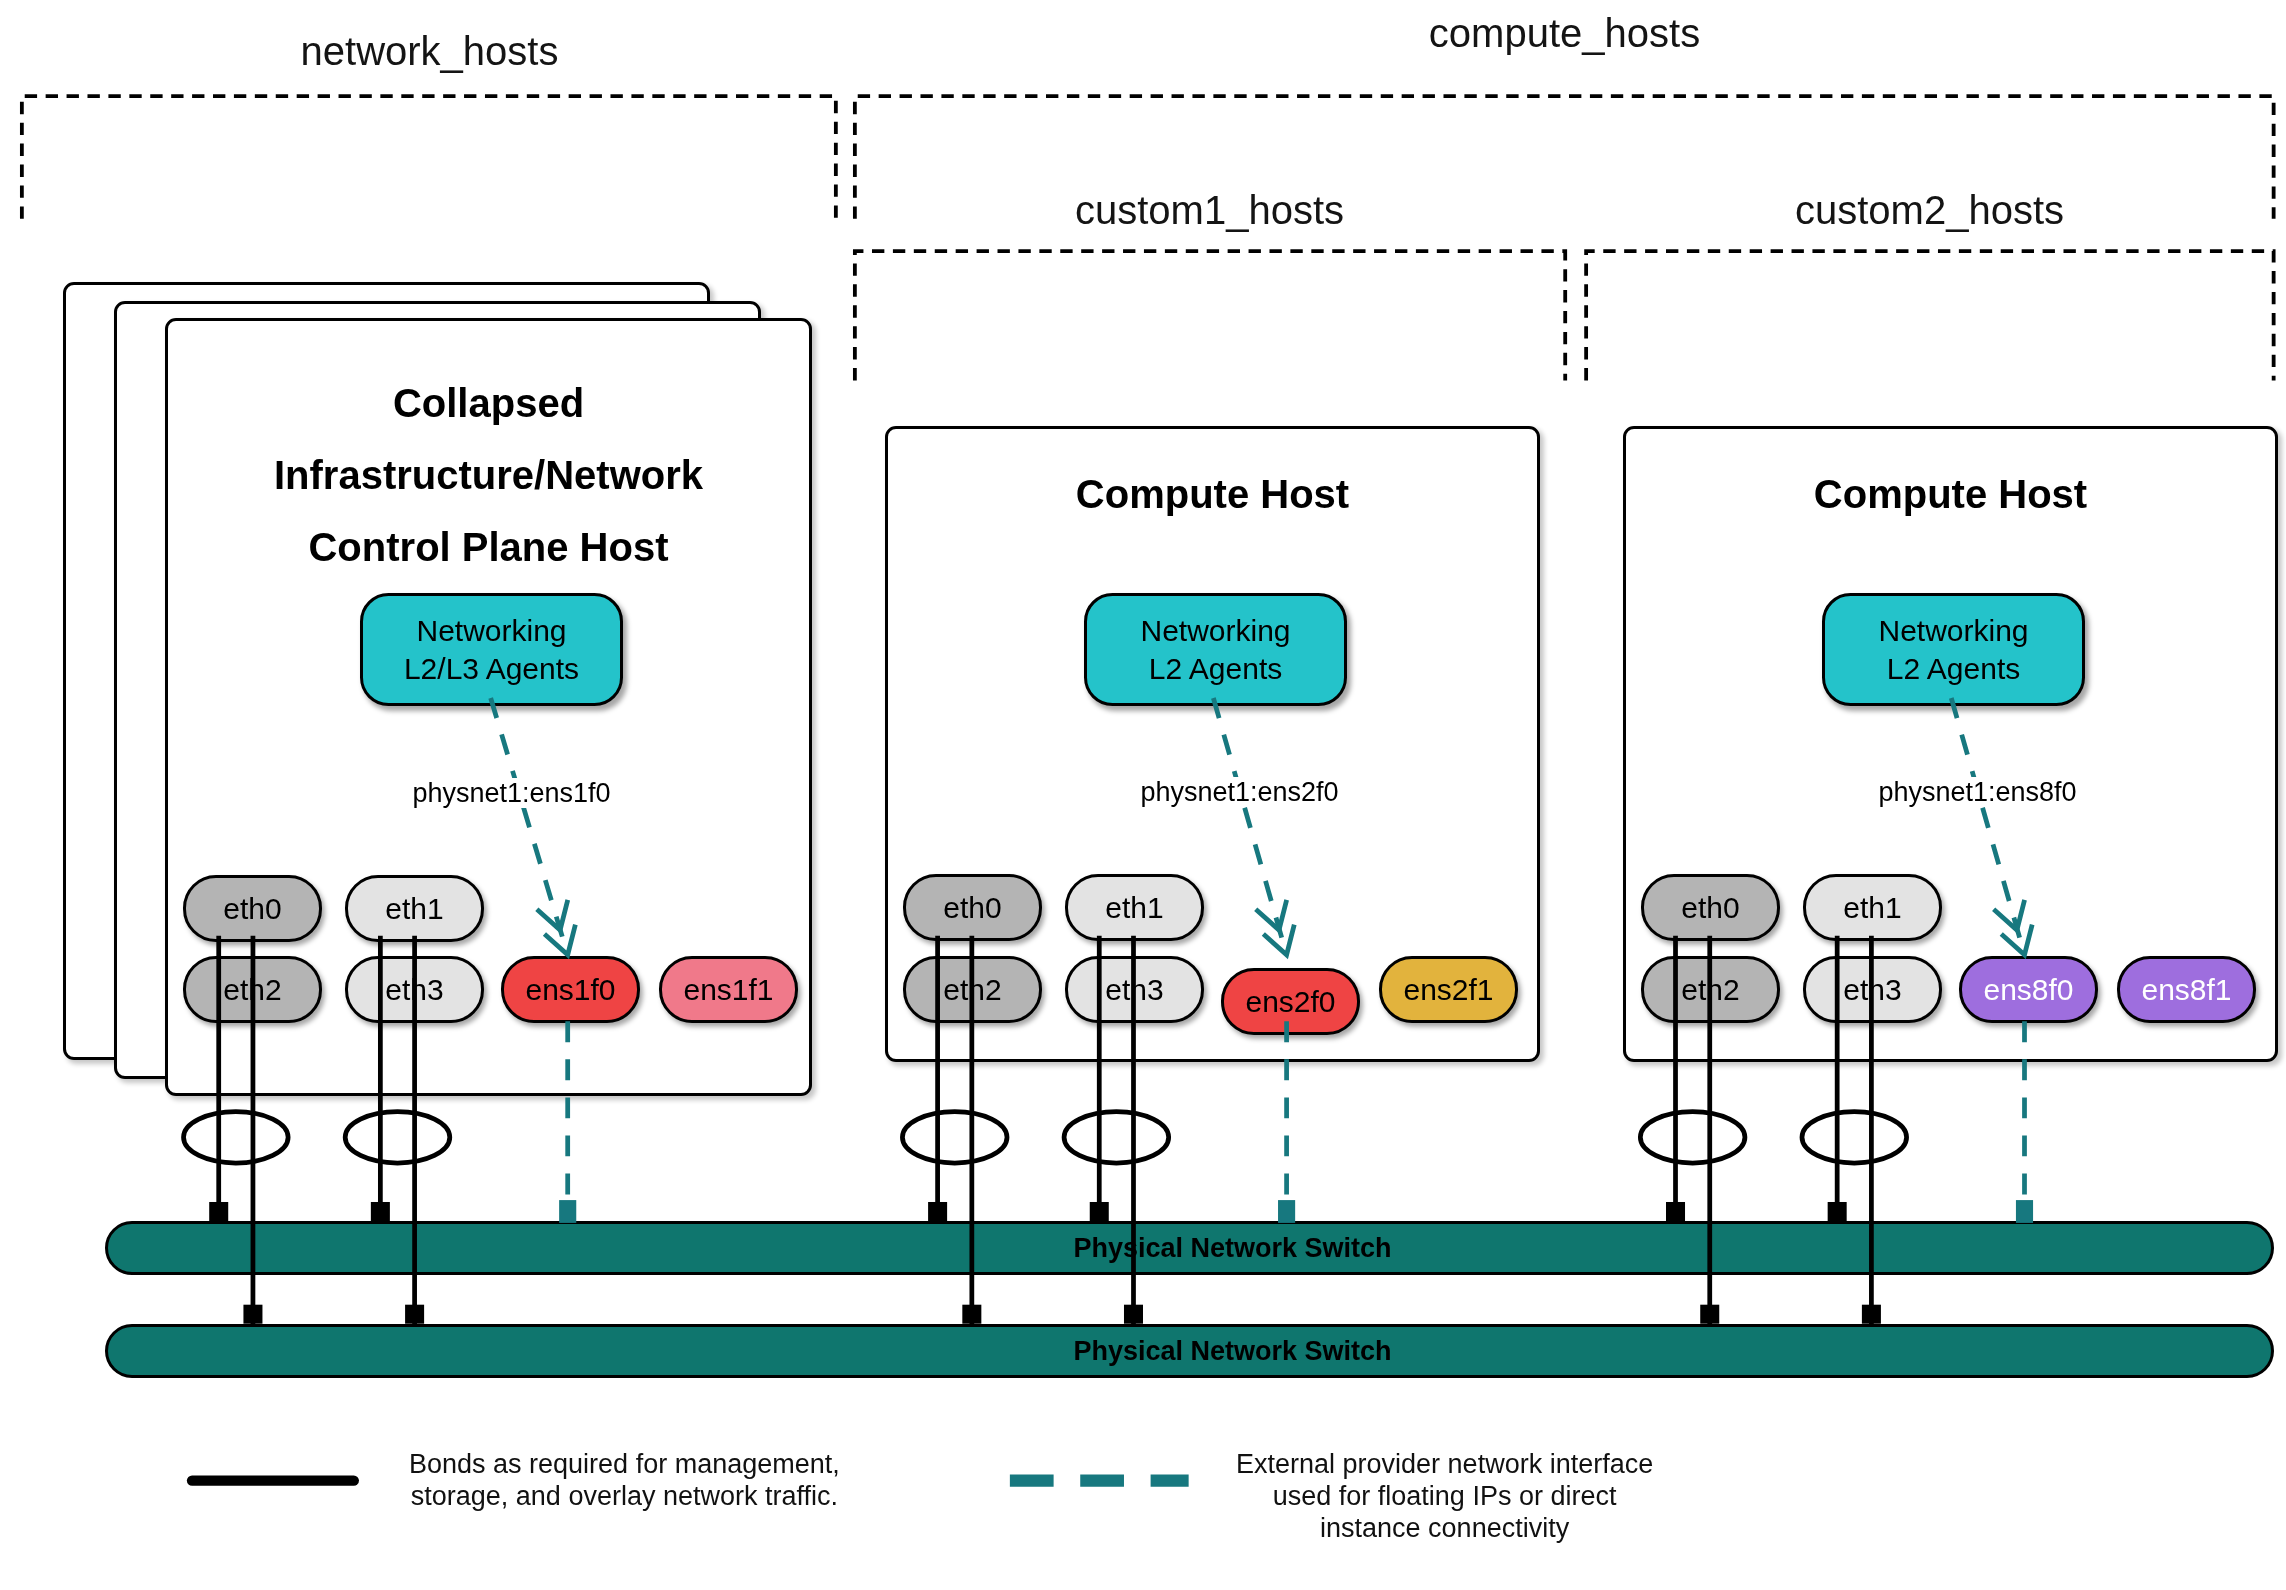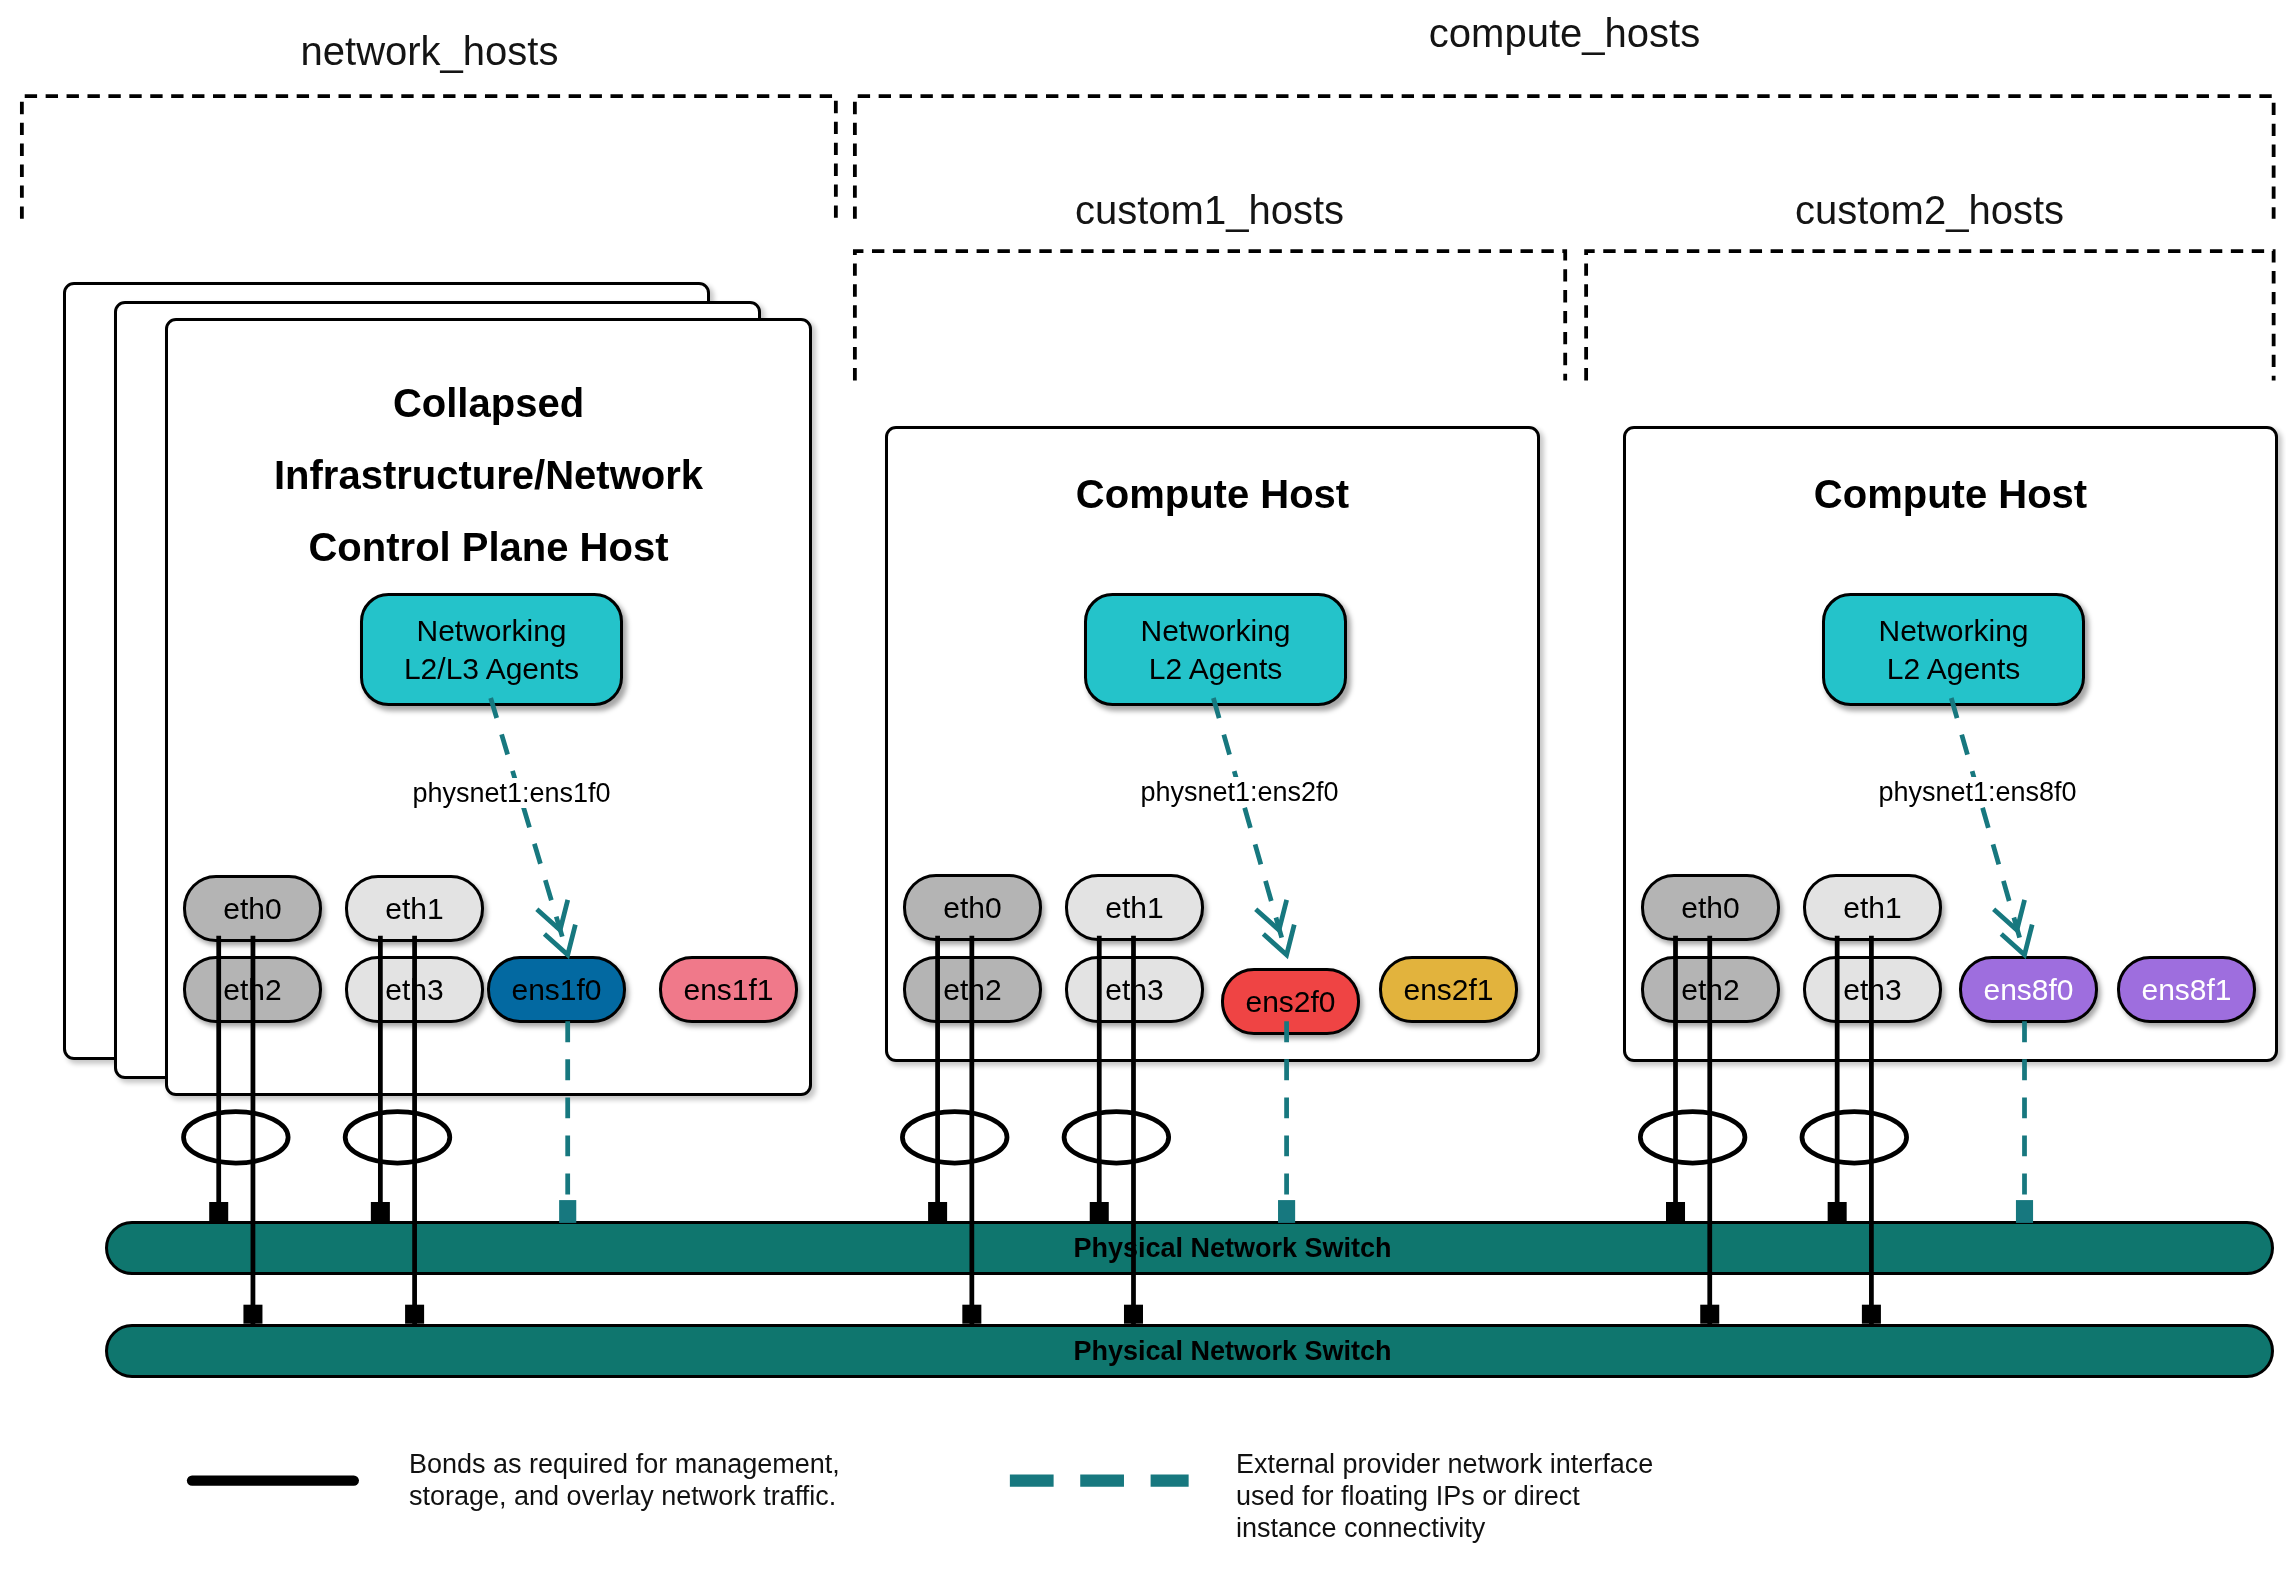--- a/index.html
+++ b/index.html
@@ -32,21 +32,21 @@
   .r1{top:554px;} .r2{top:635px;}            
   .host23 .r1{top:445px;} .host23 .r2{top:527px;}
 
   
   .switch-bar{position:absolute;left:105px;width:2169px;height:54px;background:#0f766e;
               border:3.8px solid #000;border-radius:28.5px;box-sizing:border-box;z-index:5;
               display:flex;align-items:center;justify-content:center;}
   .switch-bar .lbl{font-weight:700;font-size:27px;transform:translateX(43px);}
 
   
-  .legend-text{position:absolute;font-size:27px;line-height:32px;color:#111;}
+  .legend-text{position:absolute;font-size:27px;line-height:32px;color:#111;text-align:center;}
 
   svg.overlay{position:absolute;left:0;top:0;z-index:40;pointer-events:none;}
   .dash-black{stroke:#000;stroke-width:4;fill:none;stroke-dasharray:13 9;}
   .solid-black{stroke:#000;stroke-width:5;fill:none;}
   .bond-ellipse{stroke:#000;stroke-width:5;fill:none;}
   .teal-dash{stroke:var(--teal-line);stroke-width:5;fill:none;stroke-dasharray:22 18;}
   .teal-solid{stroke:var(--teal-line);stroke-width:5;fill:none;}
   .teal-fill-shape{fill:var(--teal-line);}
 </style>
 </head>
@@ -143,21 +143,21 @@
     <div class="host-title preline" style="top:46px;">Collapsed
 Infrastructure/Network
 Control Plane Host</div>
     <div class="agent-box preline" style="left:192px;top:272px;">Networking
 L2/L3 Agents</div>
     <div class="physnet" style="left:201px;top:455px;"><span>physnet1:ens1f0</span></div>
     <div class="nic r1" style="left: 15px; background-color: rgb(180, 180, 180);">eth0</div>
     <div class="nic r1" style="left: 177px; background-color: rgb(227, 227, 227);">eth1</div>
     <div class="nic r2" style="left: 15px; background-color: rgb(180, 180, 180);">eth2</div>
     <div class="nic r2" style="left: 177px; background-color: rgb(227, 227, 227);">eth3</div>
-    <div class="nic r2" style="left: 319px; background-color: #0369a1;">ens1f0</div>
+    <div class="nic r2" style="left: 333px; background-color: #ef4444;">ens1f0</div>
     <div class="nic r2" style="left: 491px; background-color: rgb(240, 121, 138);">ens1f1</div>
   </div>
 
   <div class="card host23" style="left:885px;top:426px;width:649px;height:630px;">
     <div class="host-title" style="top:28.5px;">Compute Host</div>
     <div class="agent-box preline" style="left:196px;top:164px;">Networking
 L2 Agents</div>
     <div class="physnet" style="left:209px;top:346px;"><span>physnet1:ens2f0</span></div>
     <div class="nic r1" style="left: 15px; background-color: rgb(180, 180, 180);">eth0</div>
     <div class="nic r1" style="left: 177px; background-color: rgb(227, 227, 227);">eth1</div>

